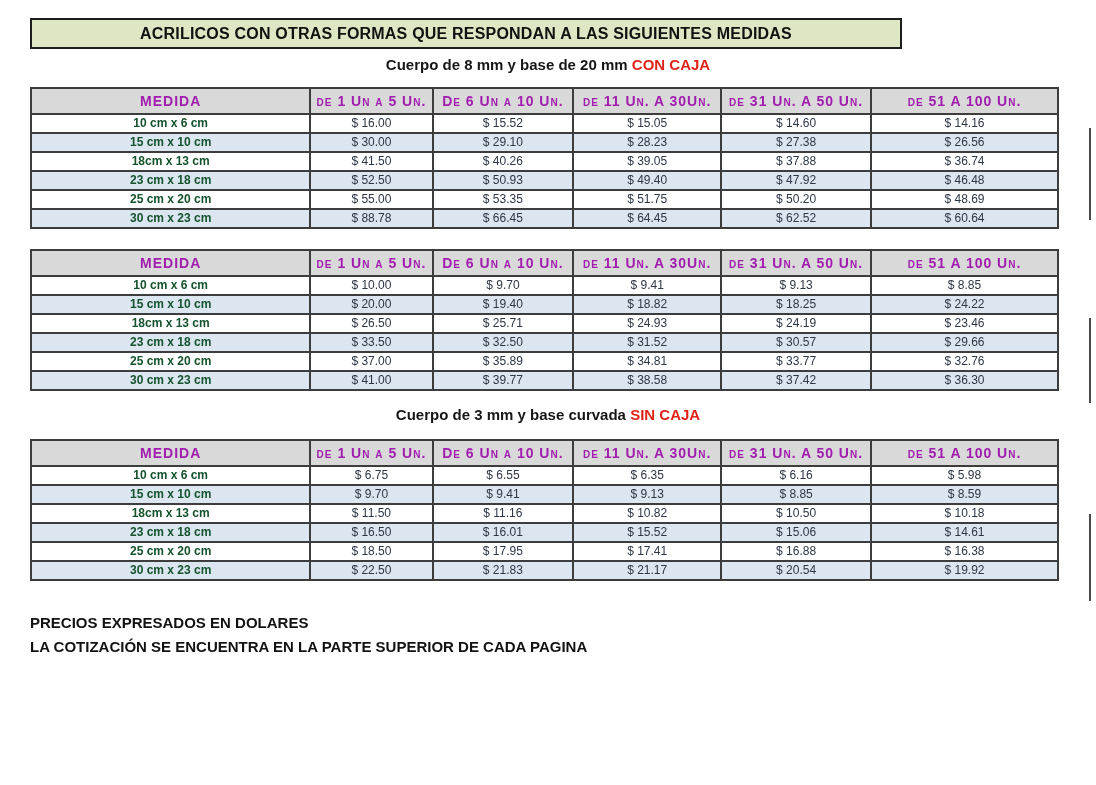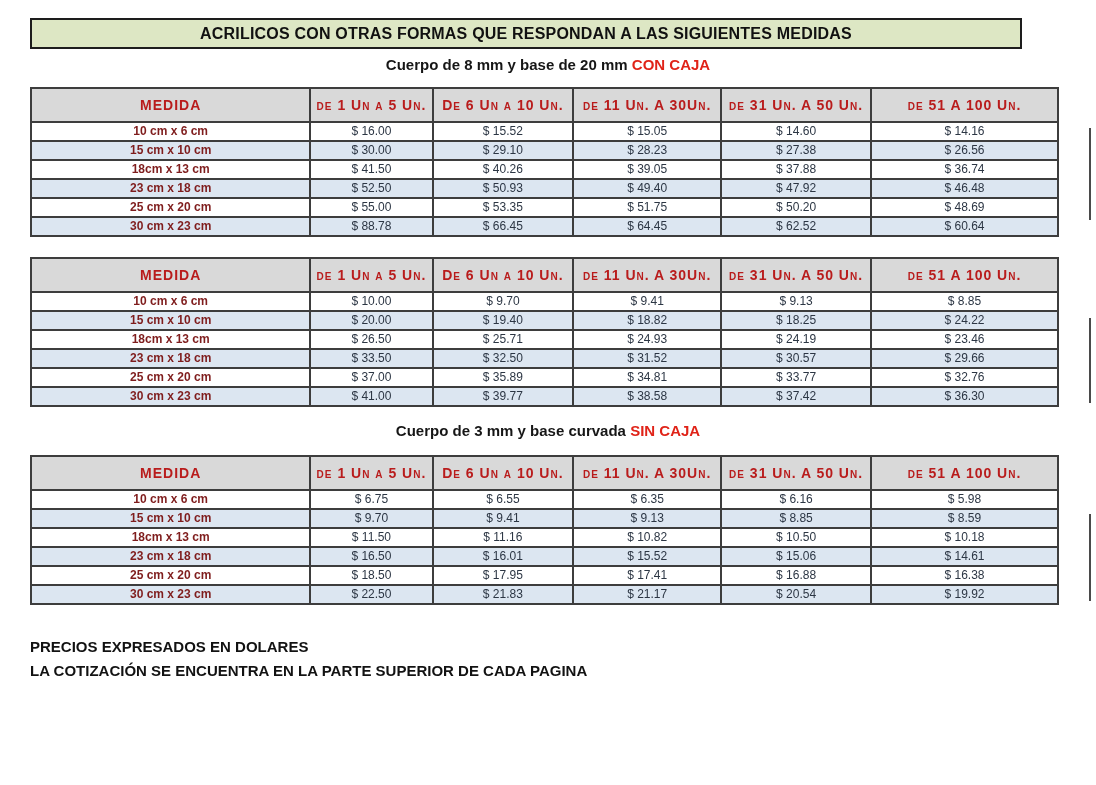--- a/index.html
+++ b/index.html
@@ -9,46 +9,46 @@
     --red:#e02318;
     --border:#3d3d3d;
   }
   *{box-sizing:border-box;}
   html,body{margin:0;padding:0;}
   body{
     width:1096px;height:785px;background:#ffffff;position:relative;overflow:hidden;
     font-family:"Liberation Sans",sans-serif;color:#1c1c1c;
   }
   .title-bar{
-    margin:18px 0 0 30px;width:992px;height:31px;
+    margin:18px 0 0 30px;width:872px;height:31px;
     background:var(--title-bg);border:2px solid #1d1d1d;
     display:flex;align-items:center;justify-content:center;
     font-weight:bold;font-size:16px;letter-spacing:.2px;color:#111;
   }
   .subtitle{
     width:1036px;margin:7px 0 0 30px;text-align:center;
     font-size:15px;font-weight:bold;color:#161616;
   }
   .subtitle .red{color:var(--red);}
   .u{text-decoration:underline;}
   table.price-table{
     border-collapse:collapse;table-layout:fixed;
     margin:14px 0 0 30px;width:1029px;
   }
   table.t2{margin-top:20px;}
   table.t3{margin-top:16px;}
   .sub2{margin-top:21px;}
   .sub3{margin-top:15px;text-align:center;}
   th,td{border:2px solid var(--border);text-align:center;padding:0;overflow:hidden;white-space:nowrap;}
   thead th{
-    background:var(--header-bg);height:34px;
-    font-variant:small-caps;font-weight:bold;font-size:14px;letter-spacing:1px;color:#b91c1c;
+    background:var(--header-bg);height:26px;
+    font-variant:small-caps;font-weight:bold;font-size:14px;letter-spacing:1px;color:#a21caf;
   }
   tbody td{height:17px;font-size:12px;color:#2c3644;line-height:17px;}
-  tbody td.medida{font-weight:bold;color:#7f1d1d;}
+  tbody td.medida{font-weight:bold;color:#14532d;}
   tbody tr.alt td{background:var(--row-alt-bg);}
   .footer{
     margin:33px 0 0 30px;width:1036px;
     font-weight:bold;font-size:15px;color:#121212;
   }
   .footer div{margin-top:7px;}
   .edge-frag{position:absolute;left:1089px;width:2px;background:#4a4a4a;}
 </style>
 </head>
 <body>

